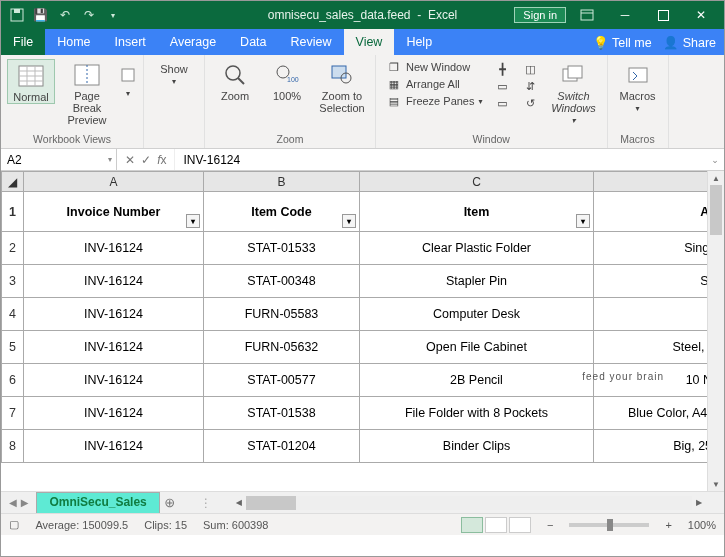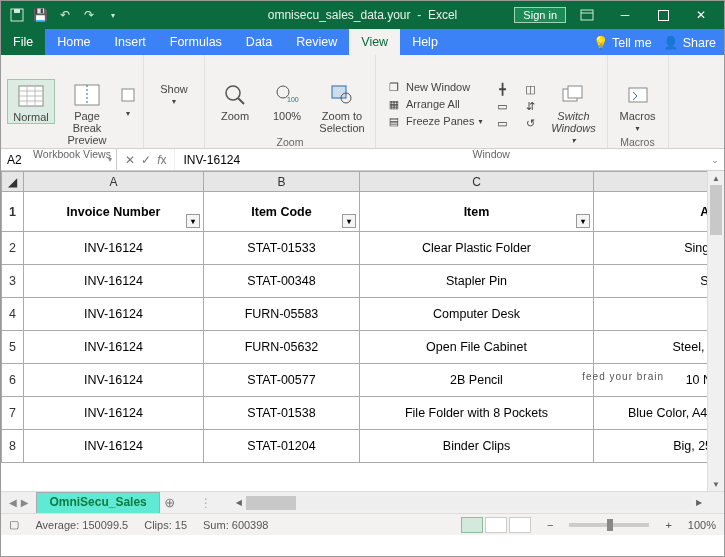--- a/index.html
+++ b/index.html
@@ -17,21 +17,21 @@
   
   .menubar { height: 26px; background: #3b82f6; display: flex; align-items: stretch; color: #fff; font-size: 12.5px; }
   .menubar .tab { padding: 0 12px; display: flex; align-items: center; cursor: pointer; }
   .menubar .tab.active { background: #f3f2f1; color: #0b6a3e; font-weight: 500; }
   .menubar .tab.file { background: #0b6a3e; }
   .menubar .right { margin-left: auto; display: flex; align-items: center; gap: 12px; padding-right: 8px; }
 
   
   .ribbon { height: 94px; background: #f3f2f1; border-bottom: 1px solid #d0d0d0; display: flex; font-size: 11px; color: #444; }
   .group { display: flex; flex-direction: column; align-items: center; padding: 4px 6px 2px; border-right: 1px solid #e1e1e1; }
-  .group-body { display: flex; align-items: flex-start; gap: 4px; flex: 1; margin-top: 20px; }
+  .group-body { display: flex; align-items: flex-start; gap: 4px; flex: 1; }
   .group-label { font-size: 10.5px; color: #666; padding: 2px 0 1px; }
   .bigbtn { display: flex; flex-direction: column; align-items: center; justify-content: flex-start; width: 48px; padding: 4px 2px 0; gap: 3px; cursor: pointer; }
   .bigbtn .bicon { width: 28px; height: 24px; display: flex; align-items: center; justify-content: center; }
   .bigbtn span { font-size: 11px; text-align: center; line-height: 1.1; }
   .bigbtn.sel { background: #ddece3; border: 1px solid #9ec8ae; }
   .stack { display: flex; flex-direction: column; gap: 1px; font-size: 11px; }
   .stack .row { display: flex; align-items: center; gap: 4px; padding: 1px 4px; cursor: pointer; white-space: nowrap; }
   .stack .row .sic { width: 16px; height: 14px; display: inline-flex; align-items: center; justify-content: center; }
 
   svg { display: block; }
@@ -89,21 +89,21 @@
           <rect x="1" y="1" width="12" height="12" fill="none" stroke="#cfe9da"></rect>
           <rect x="4" y="1" width="6" height="4" fill="#cfe9da"></rect>
         </svg>
       </span>
     <span class="ic">💾</span>
     <span class="ic">↶</span>
     <span class="ic">↷</span>
     <span class="ic" style="font-size:8px;">▾</span>
   </div>
   <div class="title-text">
-    <span>omnisecu_sales_data.your</span> &nbsp;-&nbsp; <span>Excel</span>
+    <span>omnisecu_sales_data.feed</span> &nbsp;-&nbsp; <span>Excel</span>
   </div>
   <div class="title-right">
     <div class="signin">Sign in</div>
     <div class="winbtn">
         <svg width="14" height="12">
           <rect x="1" y="1" width="12" height="10" fill="none" stroke="#cfe9da"></rect>
           <line x1="1" y1="4" x2="13" y2="4" stroke="#cfe9da"></line>
         </svg>
       </div>
     <div class="winbtn">─</div>
@@ -113,21 +113,21 @@
         </svg>
       </div>
     <div class="winbtn">✕</div>
   </div>
 </div>
 
 <div class="menubar">
   <div class="tab file">File</div>
   <div class="tab">Home</div>
   <div class="tab">Insert</div>
-  <div class="tab">Formulas</div>
+  <div class="tab">Average</div>
   <div class="tab">Data</div>
   <div class="tab">Review</div>
   <div class="tab active">View</div>
   <div class="tab">Help</div>
   <div class="right">
     <span>💡 <span>Tell me</span></span>
     <span>👤 <span>Share</span></span>
   </div>
 </div>
 

